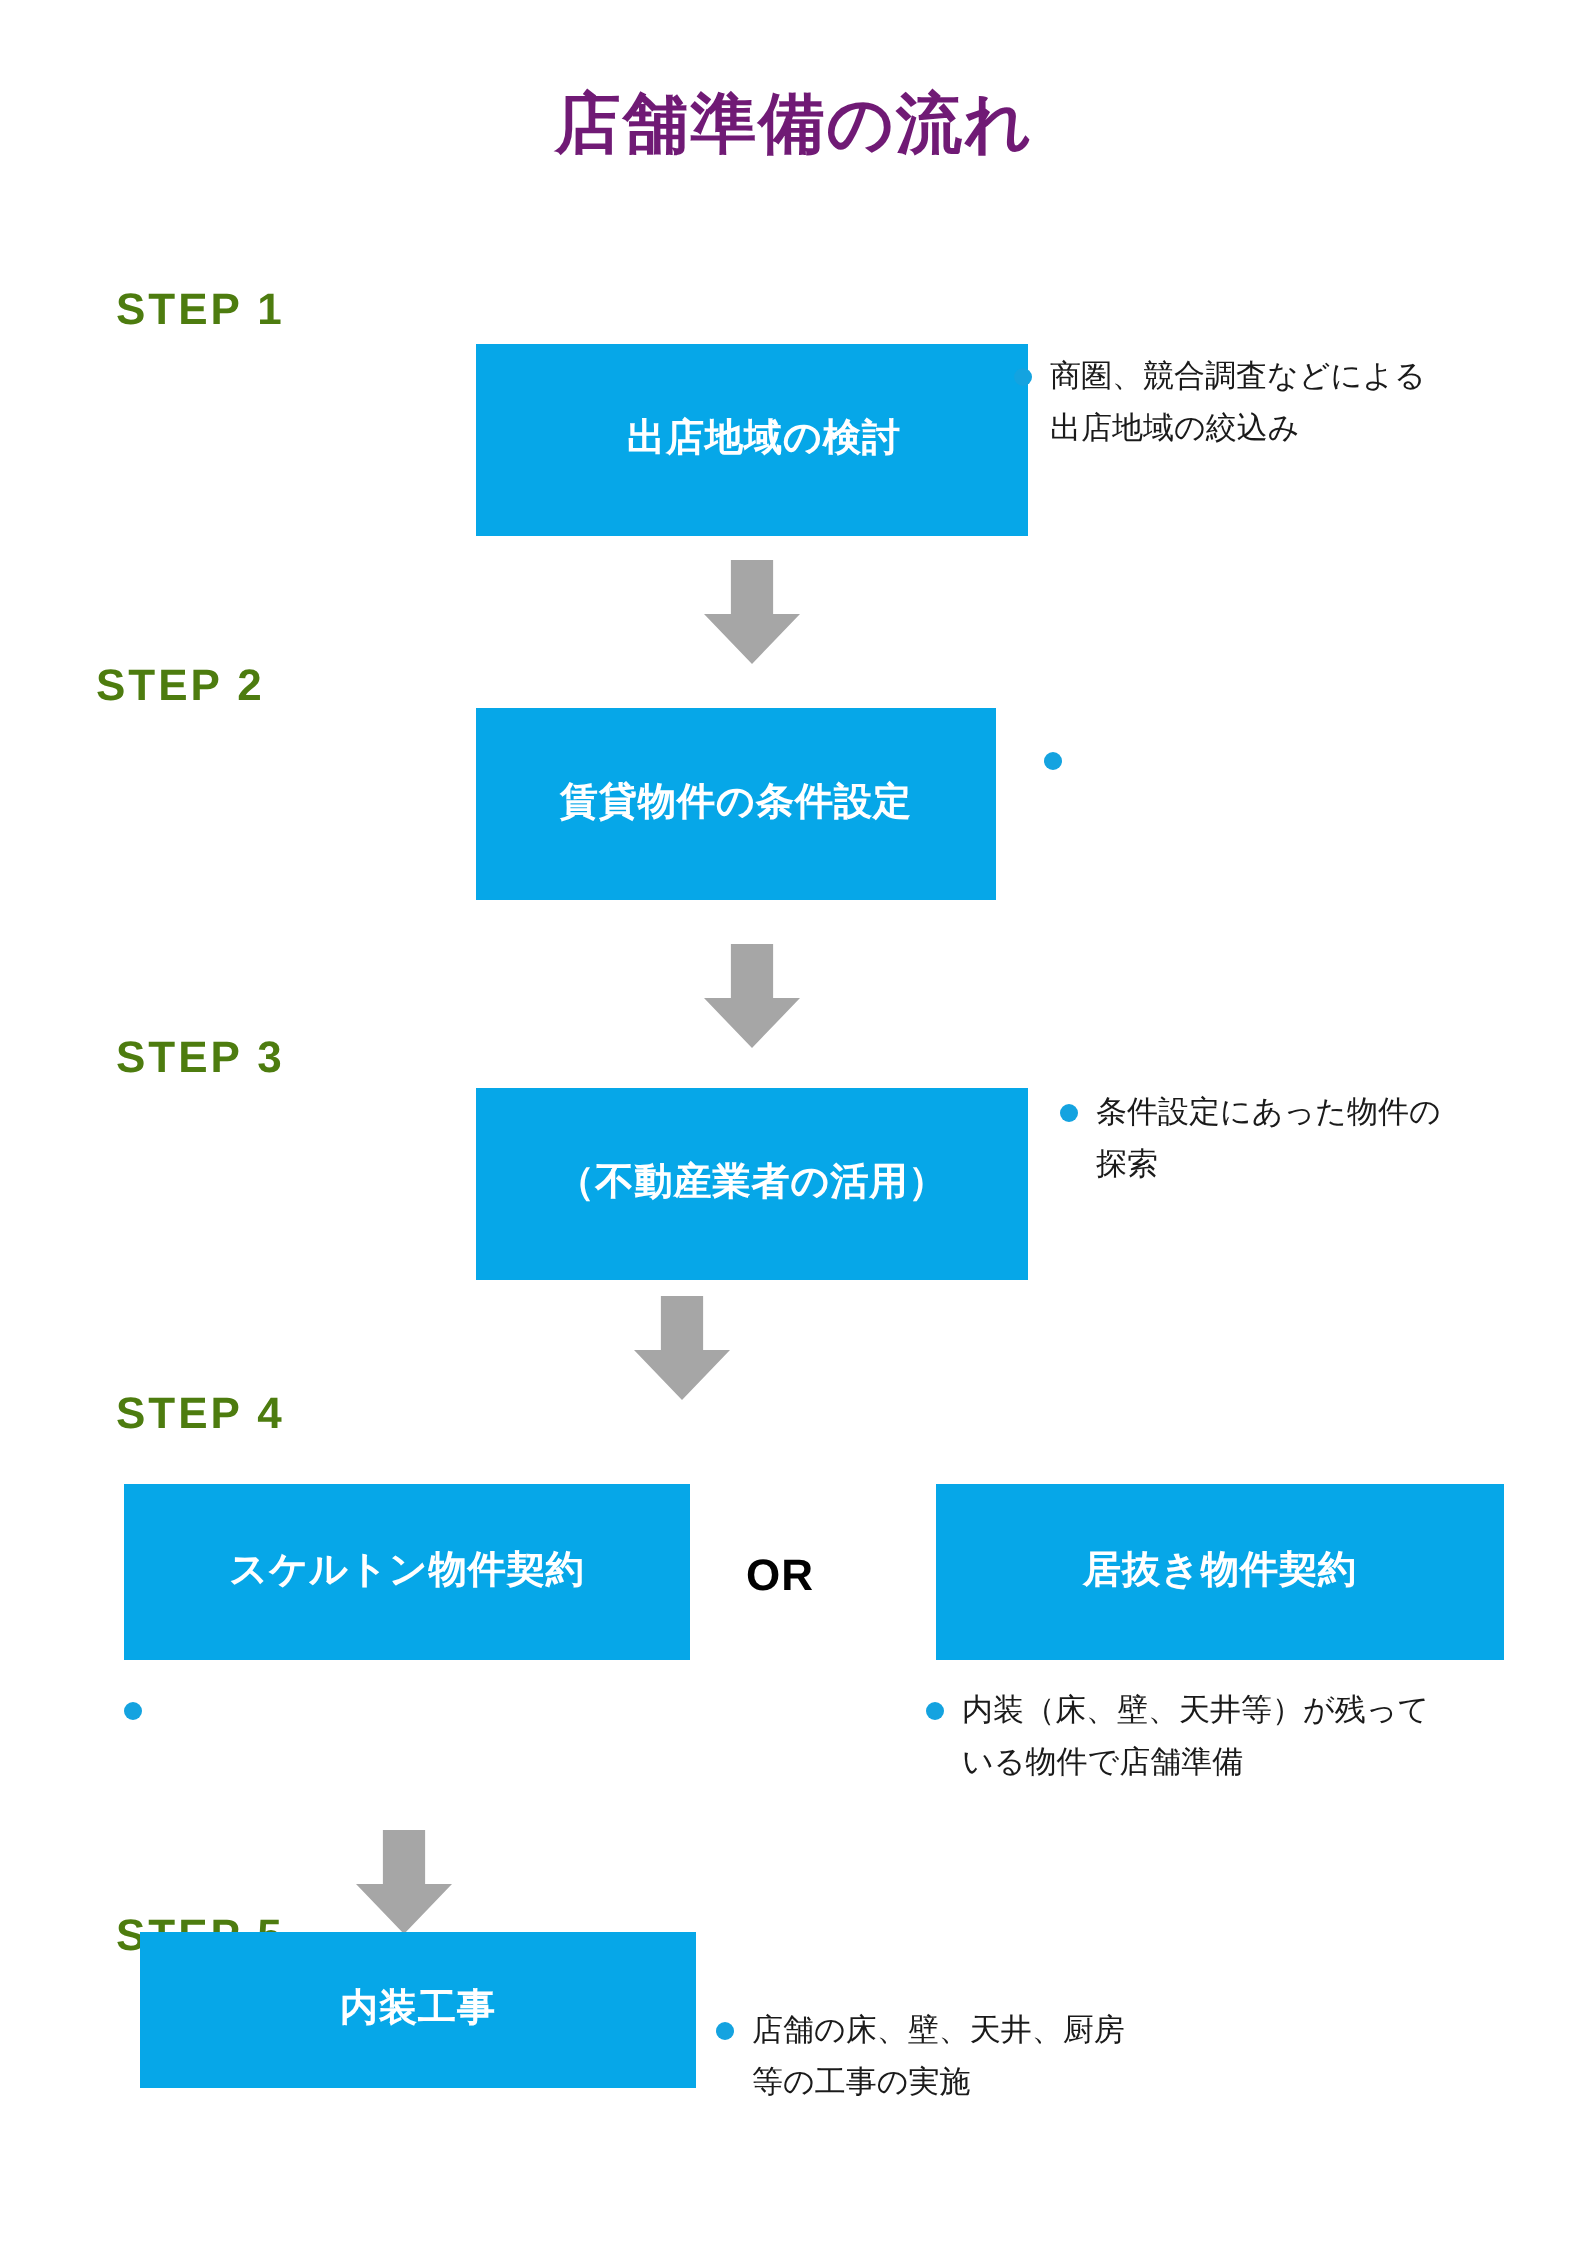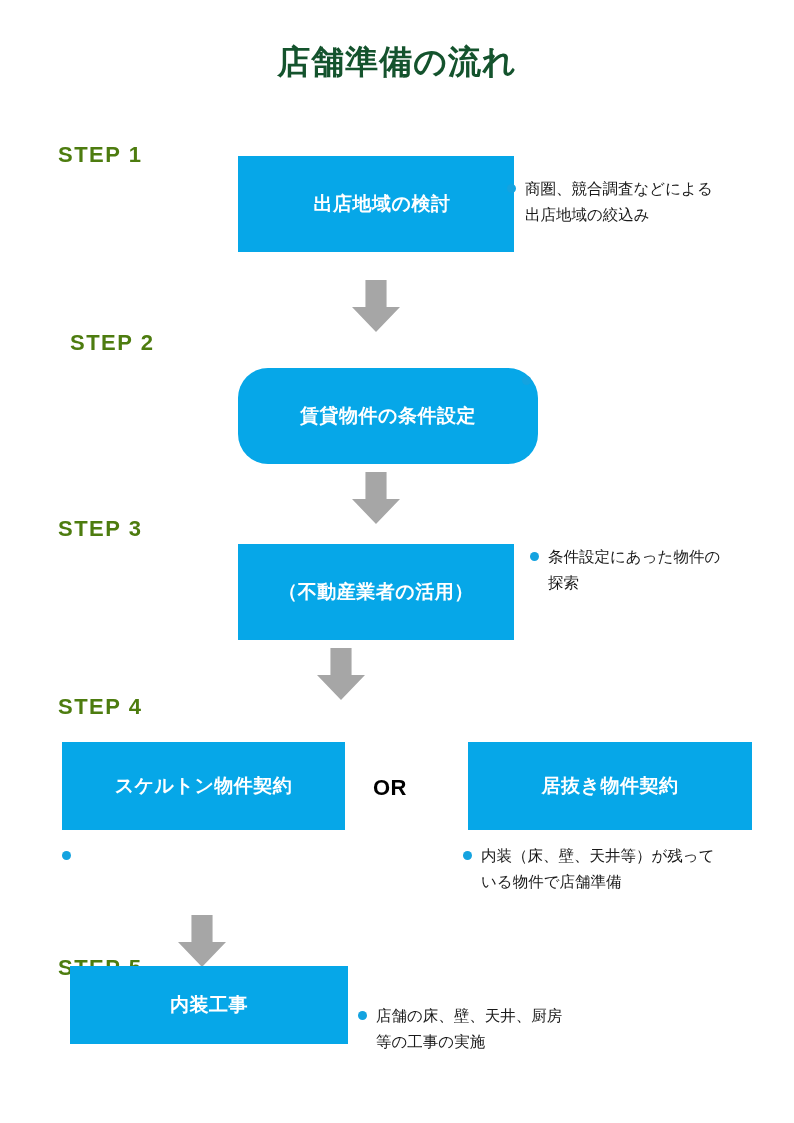--- a/index.html
+++ b/index.html
@@ -14,21 +14,21 @@
     color: #111111;
     overflow: hidden;
   }
 
   .page-title {
     position: absolute;
     top: 40px; left: 0; width: 794px;
     text-align: center;
     font-size: 33px;
     font-weight: bold;
-    color: #14532d;
+    color: #701a75;
     letter-spacing: 1px;
   }
 
   .step-label {
     position: absolute;
     font-size: 22px;
     font-weight: bold;
     color: #4d7c0f;
     letter-spacing: 1.5px;
     white-space: nowrap;
@@ -83,35 +83,35 @@
     letter-spacing: 0.5px;
   }
 </style>
 </head>
 <body>
 
 <div class="page-title">店舗準備の流れ</div>
 
 <div class="step-label" style="top:142px; left:58px;">STEP 1</div>
 
-<div class="box" style="top:156px; left:238px; width:276px; height:96px;padding-left:12px;">
+<div class="box" style="top:172px; left:238px; width:276px; height:96px;padding-left:12px;">
   <span class="line">出店地域の検討</span>
 </div>
 
 <div class="bullet" style="top:176px; left:507px; width:250px;font-family:Liberation Serif, serif;">
   <span class="dot"></span>
   <span class="btxt">商圏、競合調査などによる
 出店地域の絞込み</span>
 </div>
 
 <div class="arrow" style="top:280px; left:352px;"></div>
 
-<div class="step-label" style="top:330px; left:70px;">STEP 2</div>
+<div class="step-label" style="top:330px; left:48px;">STEP 2</div>
 
-<div class="box" style="top:368px; left:238px; width:300px; height:96px;border-radius:30px;">
+<div class="box" style="top:354px; left:238px; width:260px; height:96px;">
   <span class="line">賃貸物件の条件設定</span>
 </div>
 
 <div class="bullet" style="top:368px; left:522px; width:252px;">
   <span class="dot"></span>
 </div>
 
 <div class="arrow" style="top:472px; left:352px;"></div>
 
 <div class="step-label" style="top:516px; left:58px;">STEP 3</div>

